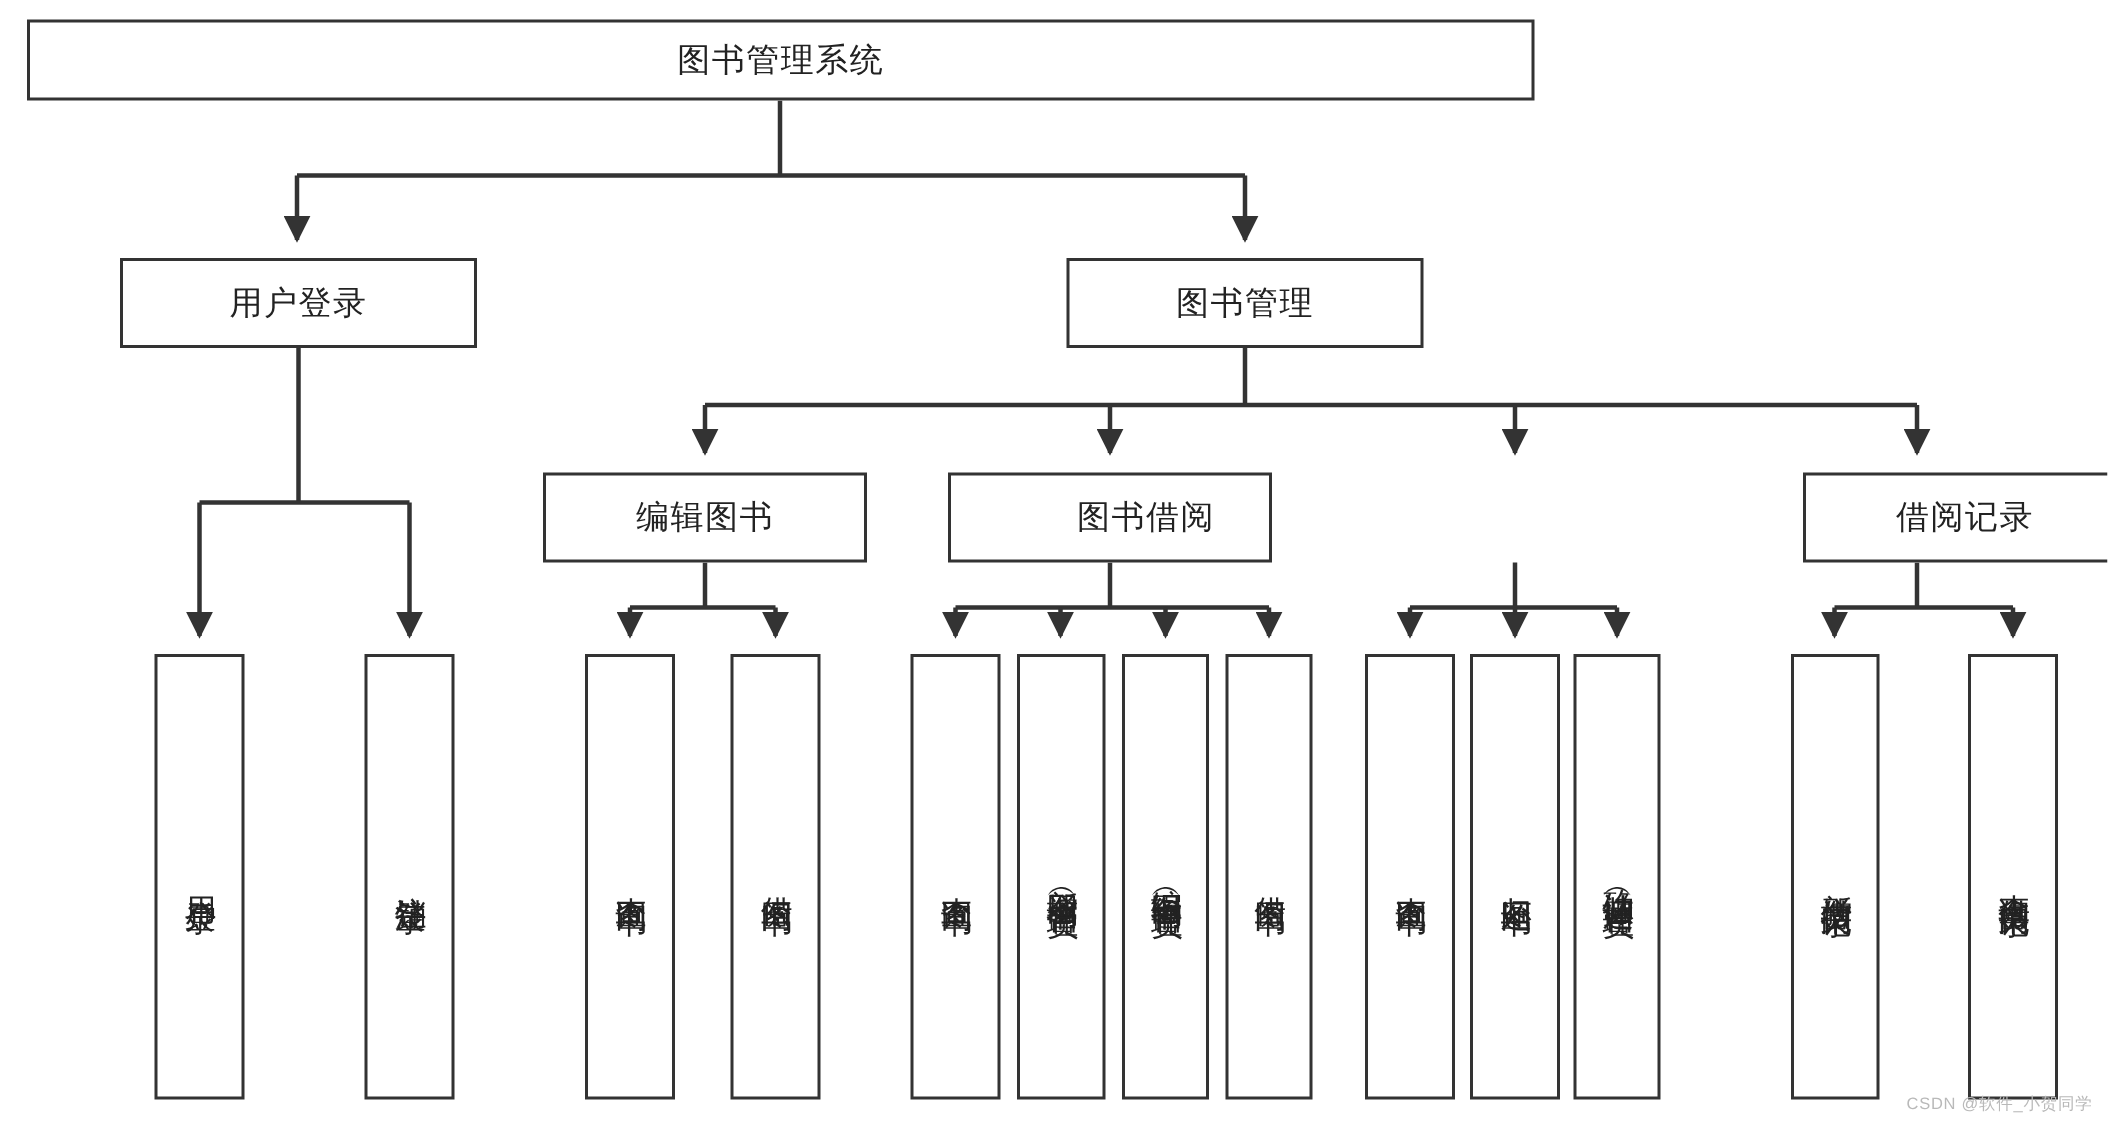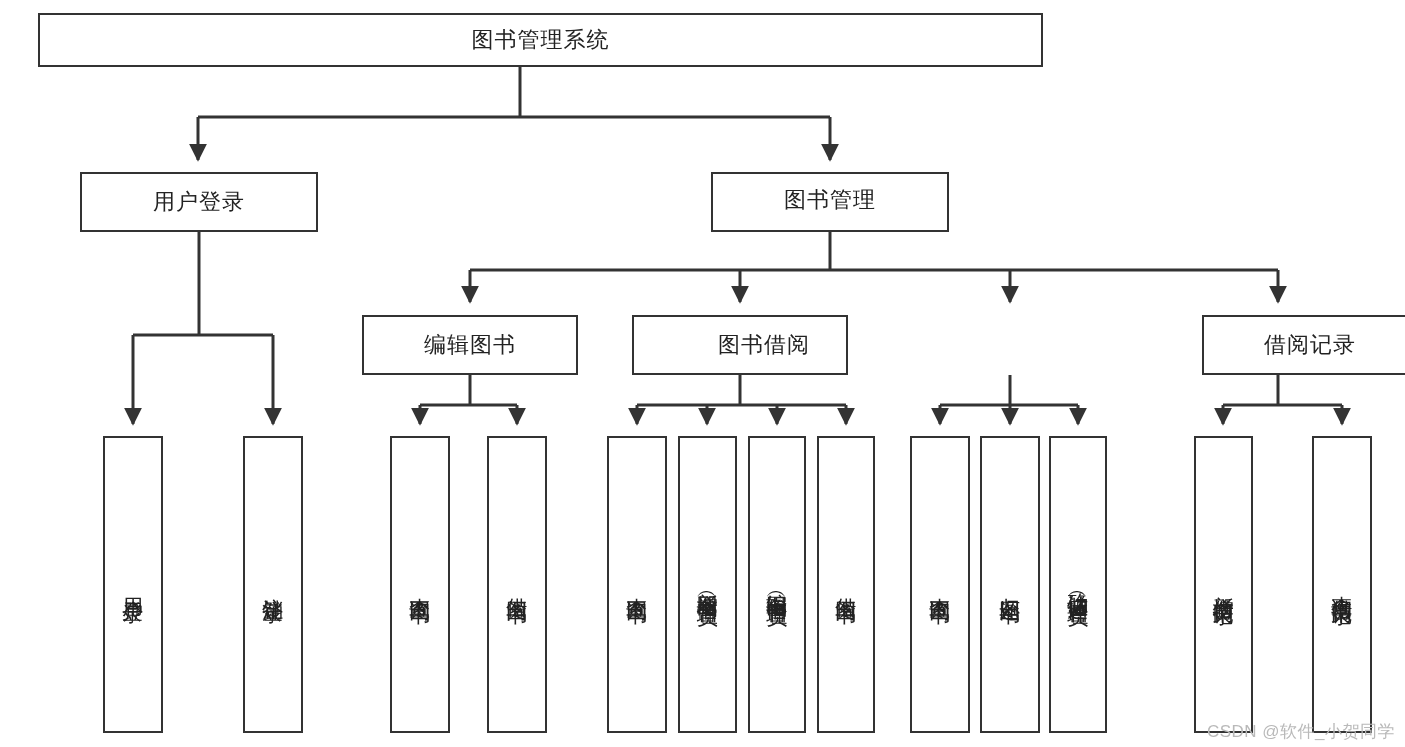--- a/index.html
+++ b/index.html
@@ -51,21 +51,21 @@
   }
   .node.vert .vtext {
     writing-mode: vertical-rl;
     text-orientation: upright;
     display: block;
   }
   #watermark {
     position: absolute;
     right: 10px;
     bottom: 4px;
-    font-size: 17px;
+    font-size: 11px;
     color: #b9b9b9;
     letter-spacing: 0.5px;
     z-index: 5;
     white-space: nowrap;
   }
 </style>
 </head>
 <body>
 
 <div id="canvas">
@@ -113,28 +113,28 @@
       <path d="M 1010 405 L 1010 424" marker-end="url(#arrow)"></path>
       <path d="M 1078 405 L 1078 424" marker-end="url(#arrow)"></path>
 
       <path d="M 1278 375 L 1278 405"></path>
       <path d="M 1223 405 L 1342 405"></path>
       <path d="M 1223 405 L 1223 424" marker-end="url(#arrow)"></path>
       <path d="M 1342 405 L 1342 424" marker-end="url(#arrow)"></path>
     </g>
   </svg>
 
-  <div class="node horiz" style="left:18px; top:13px; width:1005px; height:54px;margin-left:20px;">
+  <div class="node horiz" style="left:18px; top:13px; width:1005px; height:54px;">
     <span>图书管理系统</span>
   </div>
 
   <div class="node horiz" style="left:80px; top:172px; width:238px; height:60px;">
     <span>用户登录</span>
   </div>
-  <div class="node horiz" style="left:711px; top:172px; width:238px; height:60px;font-family:Liberation Mono, monospace;">
+  <div class="node horiz" style="left:711px; top:172px; width:238px; height:60px;">
     <span>图书管理</span>
   </div>
 
   <div class="node horiz" style="left:362px; top:315px; width:216px; height:60px;">
     <span>编辑图书</span>
   </div>
   <div class="node horiz" style="left:632px; top:315px; width:216px; height:60px;padding-left:48px;">
     <span>图书借阅</span>
   </div>
   <div class="node horiz" style="left:1170px; top:315px; width:216px; height:60px;margin-left:32px;">

